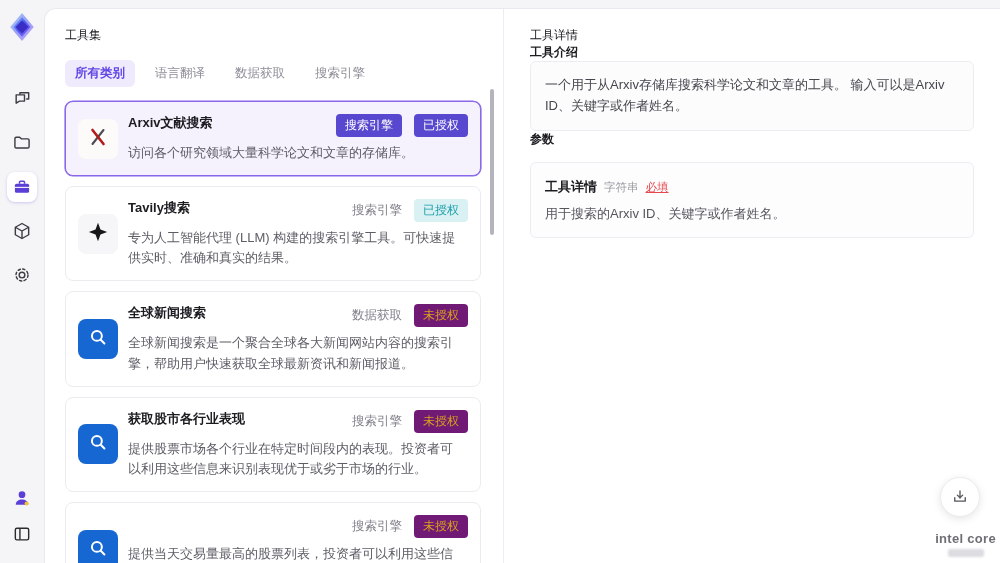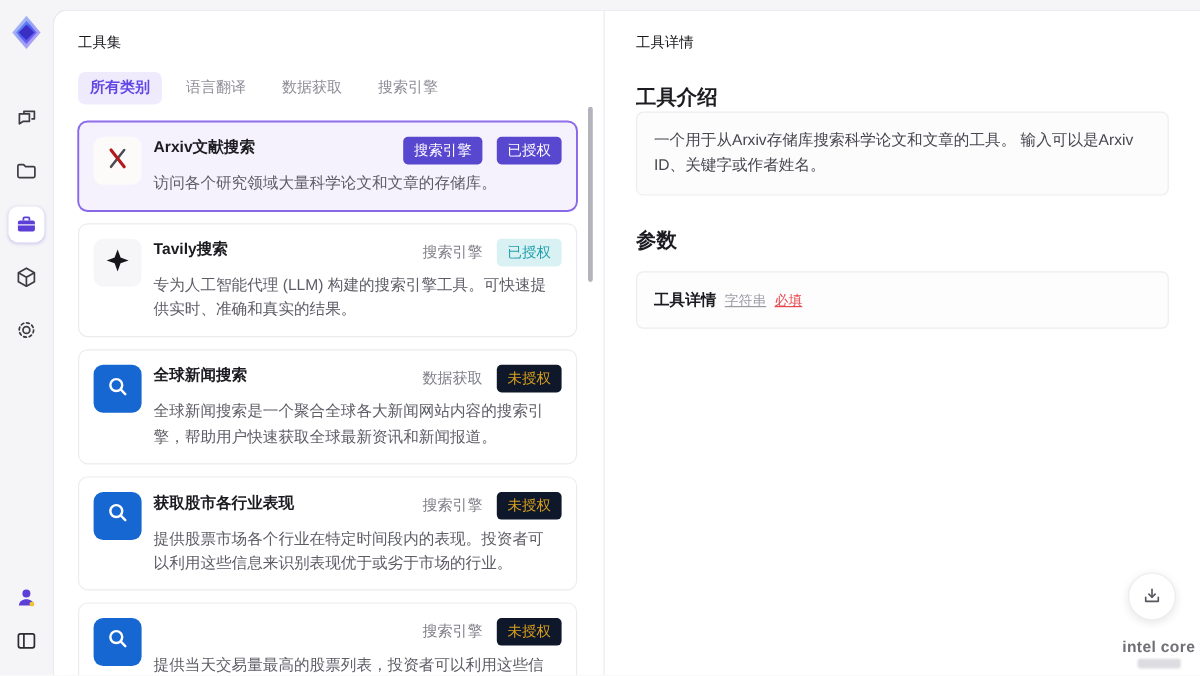--- a/index.html
+++ b/index.html
@@ -23,43 +23,43 @@
     display:flex;box-sizing:border-box;overflow:hidden;}
   .list-col{width:458px;flex:none;position:relative;padding:18px 22px 0 20px;box-sizing:border-box;}
   .detail-col{flex:1;border-left:1px solid #ececf2;padding:18px 26px;box-sizing:border-box;position:relative;}
   .panel-title{font-size:12px;font-weight:normal;color:#17171c;}
   
   .tabs{margin-top:16px;display:flex;align-items:center;gap:10px;font-size:12.5px;}
   .tab{color:#8e8e98;padding:5px 10px;border-radius:6px;cursor:pointer;white-space:nowrap;}
   .tab.active{color:#6247e5;background:#efebfc;font-weight:bold;}
   
   .cards{margin-top:14px;display:flex;flex-direction:column;gap:10px;}
-  .card{display:flex;gap:10px;padding:12px;border:1px solid #ececf0;border-radius:8px;background:#fff;cursor:pointer;}
+  .card{display:flex;gap:10px;padding:12px;border:1px solid #ececf0;border-radius:8px;background:#fff;cursor:pointer;align-items:center;}
   .card.selected{background:#f6f2fd;border:1px solid #8a68ea;box-shadow:0 0 0 .6px #8a68ea;}
   .icon-box{width:40px;height:40px;border-radius:8px;flex:none;display:grid;place-items:center;}
   .icon-bg-white{background:#fdfafa;}
   .icon-bg-gray{background:#f6f6f8;}
   .icon-bg-blue{background:#1767d2;}
   .card-main{flex:1;min-width:0;}
   .row1{display:flex;align-items:flex-start;}
   .tool-title{font-size:13px;font-weight:bold;color:#1b1b20;line-height:1.4;}
   .badges{margin-left:auto;display:flex;align-items:center;gap:12px;flex:none;padding-left:8px;}
   .badge{font-size:12px;padding:3px 9px;border-radius:4px;white-space:nowrap;}
   .badge.purple{background:#5847cf;color:#fff;}
   .badge.teal{background:#d9f1f3;color:#1fa0ab;}
-  .badge.yellow{background:#0f172a;color:#d8a01d;}
+  .badge.yellow{background:#701a75;color:#d8a01d;}
   .cat-plain{color:#80808a;font-size:12.5px;white-space:nowrap;}
   .tool-desc{margin-top:6px;font-size:13px;color:#5d5d66;line-height:1.55;max-width:330px;}
   .scroll-thumb{position:absolute;right:9px;top:80px;width:4px;height:146px;background:#b4b4bc;border-radius:2px;}
   
-  .section-h{font-size:17px;font-weight:bold;margin-top:26px;color:#1b1b20;}
+  .section-h{font-size:12px;font-weight:bold;color:#1b1b20;}
   .intro-box{border:1px solid #ededf1;background:#fcfcfd;border-radius:6px;padding:13px 14px;font-size:13px;color:#46464e;line-height:1.6;}
   .param-box{margin-top:14px;border:1px solid #ededf1;background:#fdfdfe;border-radius:6px;padding:14px;}
   .param-name{font-size:13px;font-weight:bold;color:#1b1b20;}
-  .param-type{font-size:11.5px;color:#9a9aa2;margin-left:7px;text-decoration:underline;}
+  .param-type{font-size:11.5px;color:#9a9aa2;margin-left:7px;}
   .param-req{font-size:11.5px;color:#e5484d;margin-left:7px;text-decoration:underline;}
   .param-desc{margin-top:9px;font-size:13px;color:#55555e;}
   
   .fab{position:absolute;right:20px;bottom:46px;width:38px;height:38px;border-radius:50%;background:#fff;
     border:1px solid #ececf0;box-shadow:0 2px 8px rgba(0,0,0,.10);display:grid;place-items:center;cursor:pointer;}
   .intel{position:absolute;right:4px;bottom:6px;text-align:center;color:#6f6f76;}
   .intel .t1{font-size:13px;font-weight:bold;letter-spacing:.3px;}
   .intel .sub{width:36px;height:8px;background:#dcdce1;border-radius:2px;margin:3px auto 0;filter:blur(.8px);}
 </style>
 </head>
@@ -250,20 +250,21 @@
     <div class="panel-title">工具详情</div>
 
     <div class="section-h">工具介绍</div>
     <div class="intro-box">一个用于从Arxiv存储库搜索科学论文和文章的工具。 输入可以是Arxiv ID、关键字或作者姓名。</div>
 
     <div class="section-h">参数</div>
     <div class="param-box">
       <div>
         <span class="param-name">工具详情</span><span class="param-type">字符串</span><span class="param-req">必填</span>
       </div>
+      <div class="param-desc">用于搜索的Arxiv ID、关键字或作者姓名。</div>
     </div>
   </div>
 </div>
 
 <div class="fab">
   <svg width="18" height="18" viewBox="0 0 24 24" fill="none" stroke="#55555c" stroke-width="1.8" stroke-linecap="round" stroke-linejoin="round">
     <path d="M12 4v9"></path>
       <path d="M8.5 9.5L12 13l3.5-3.5"></path>
       <path d="M5 13v4.5h14V13"></path>
   </svg>

